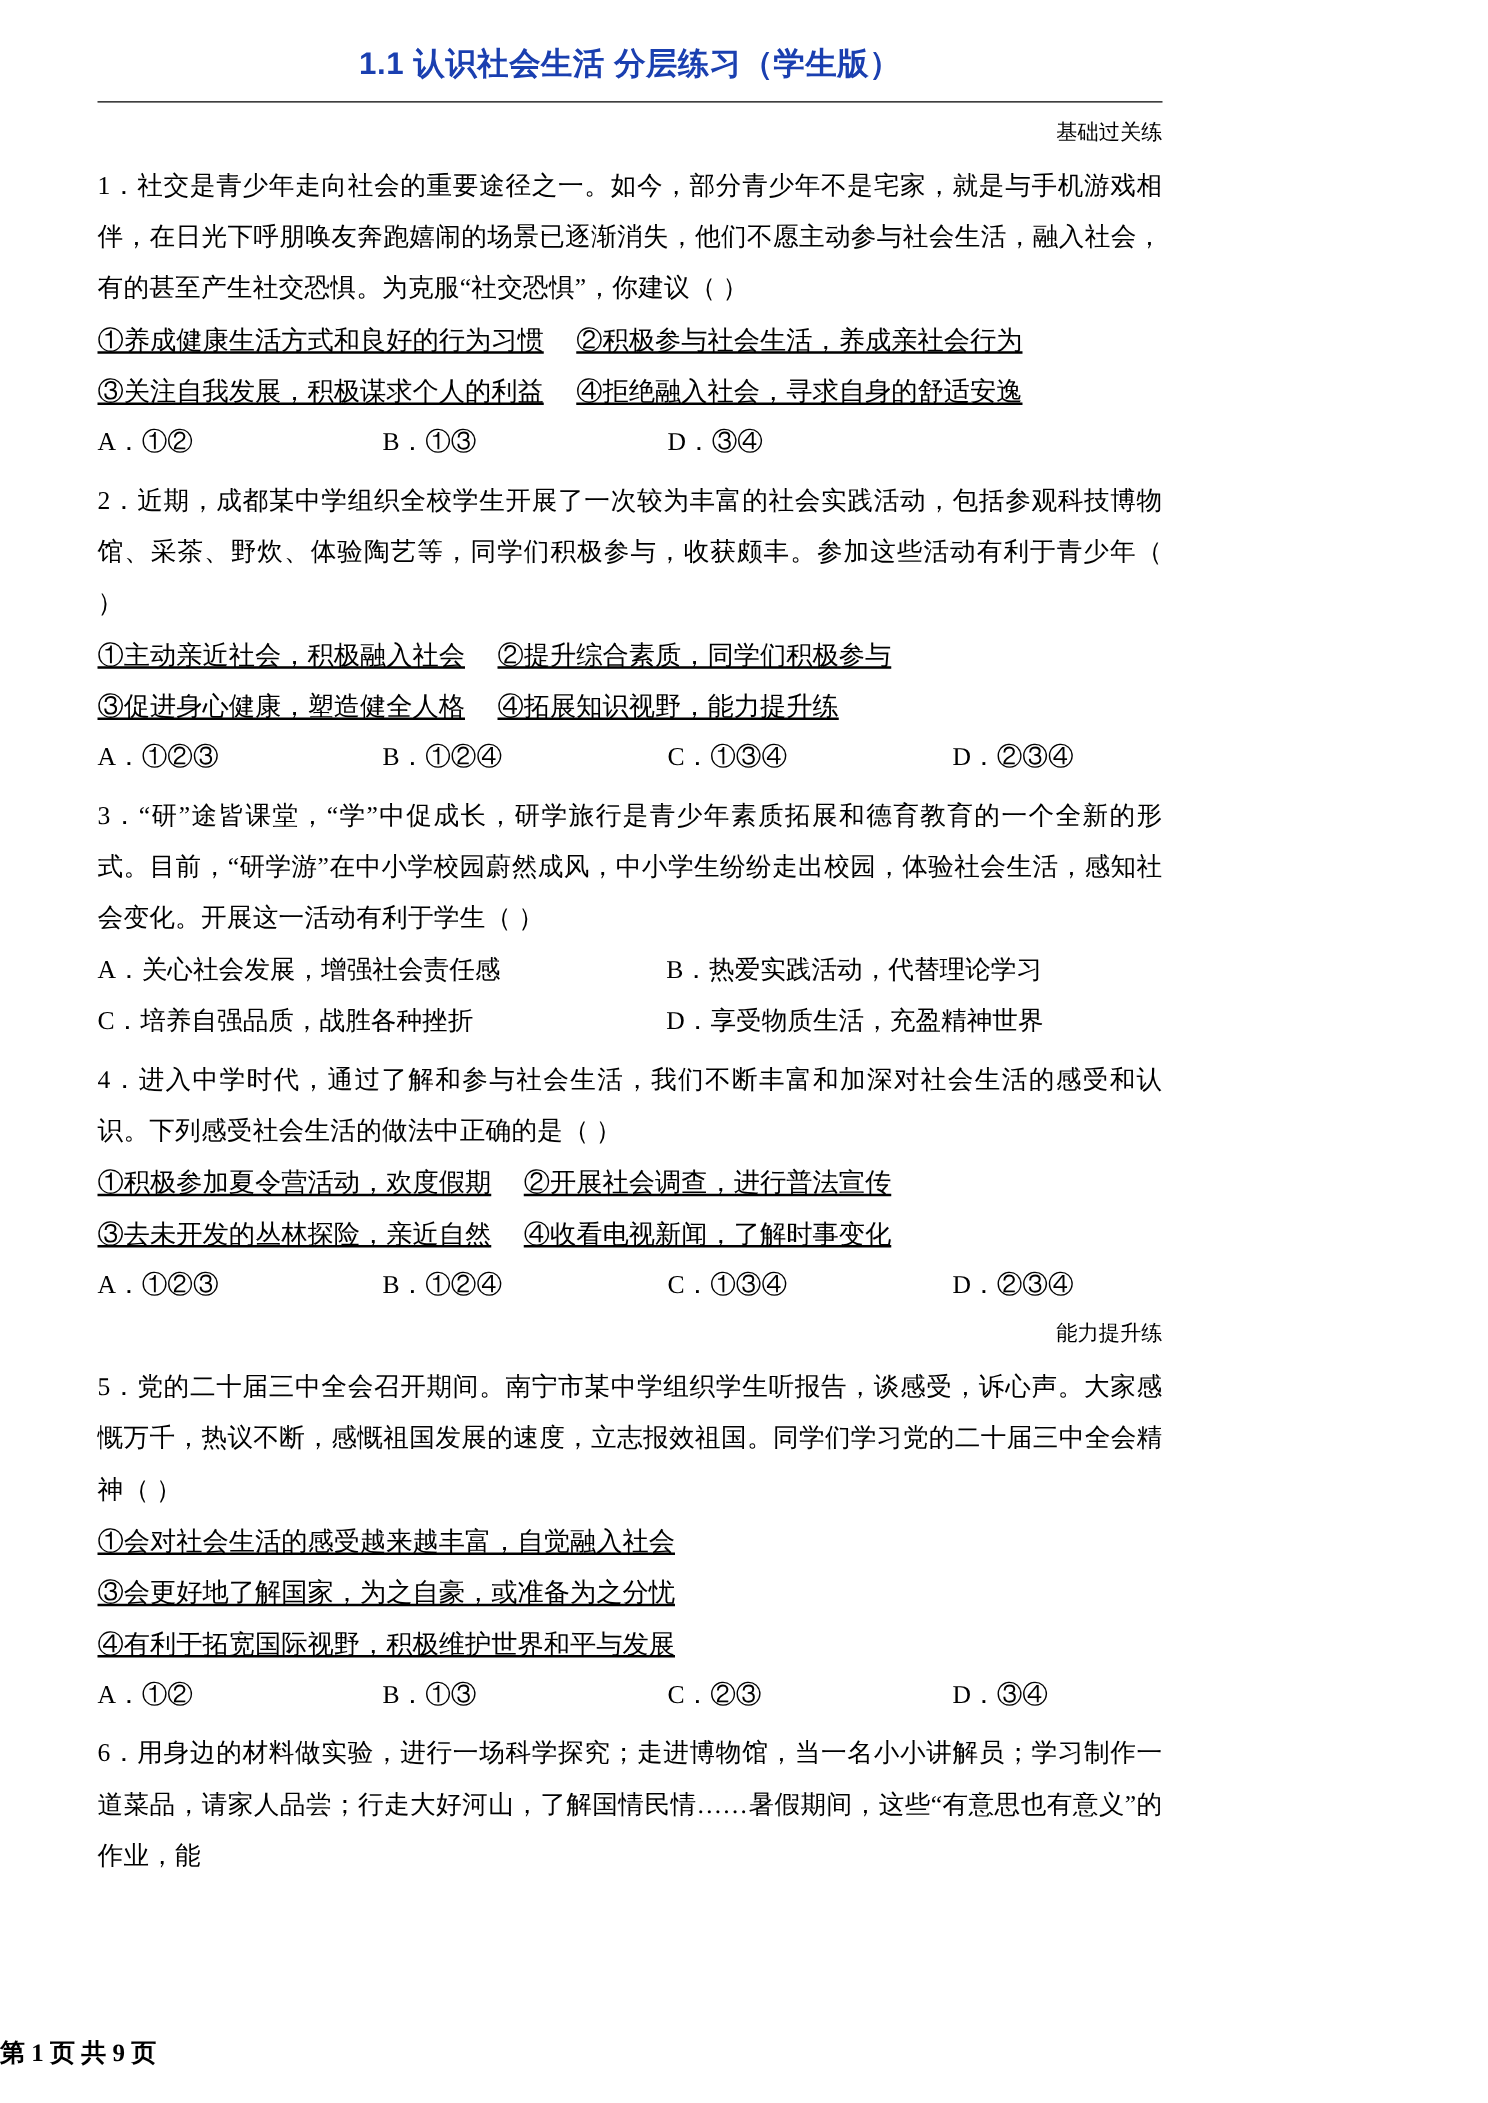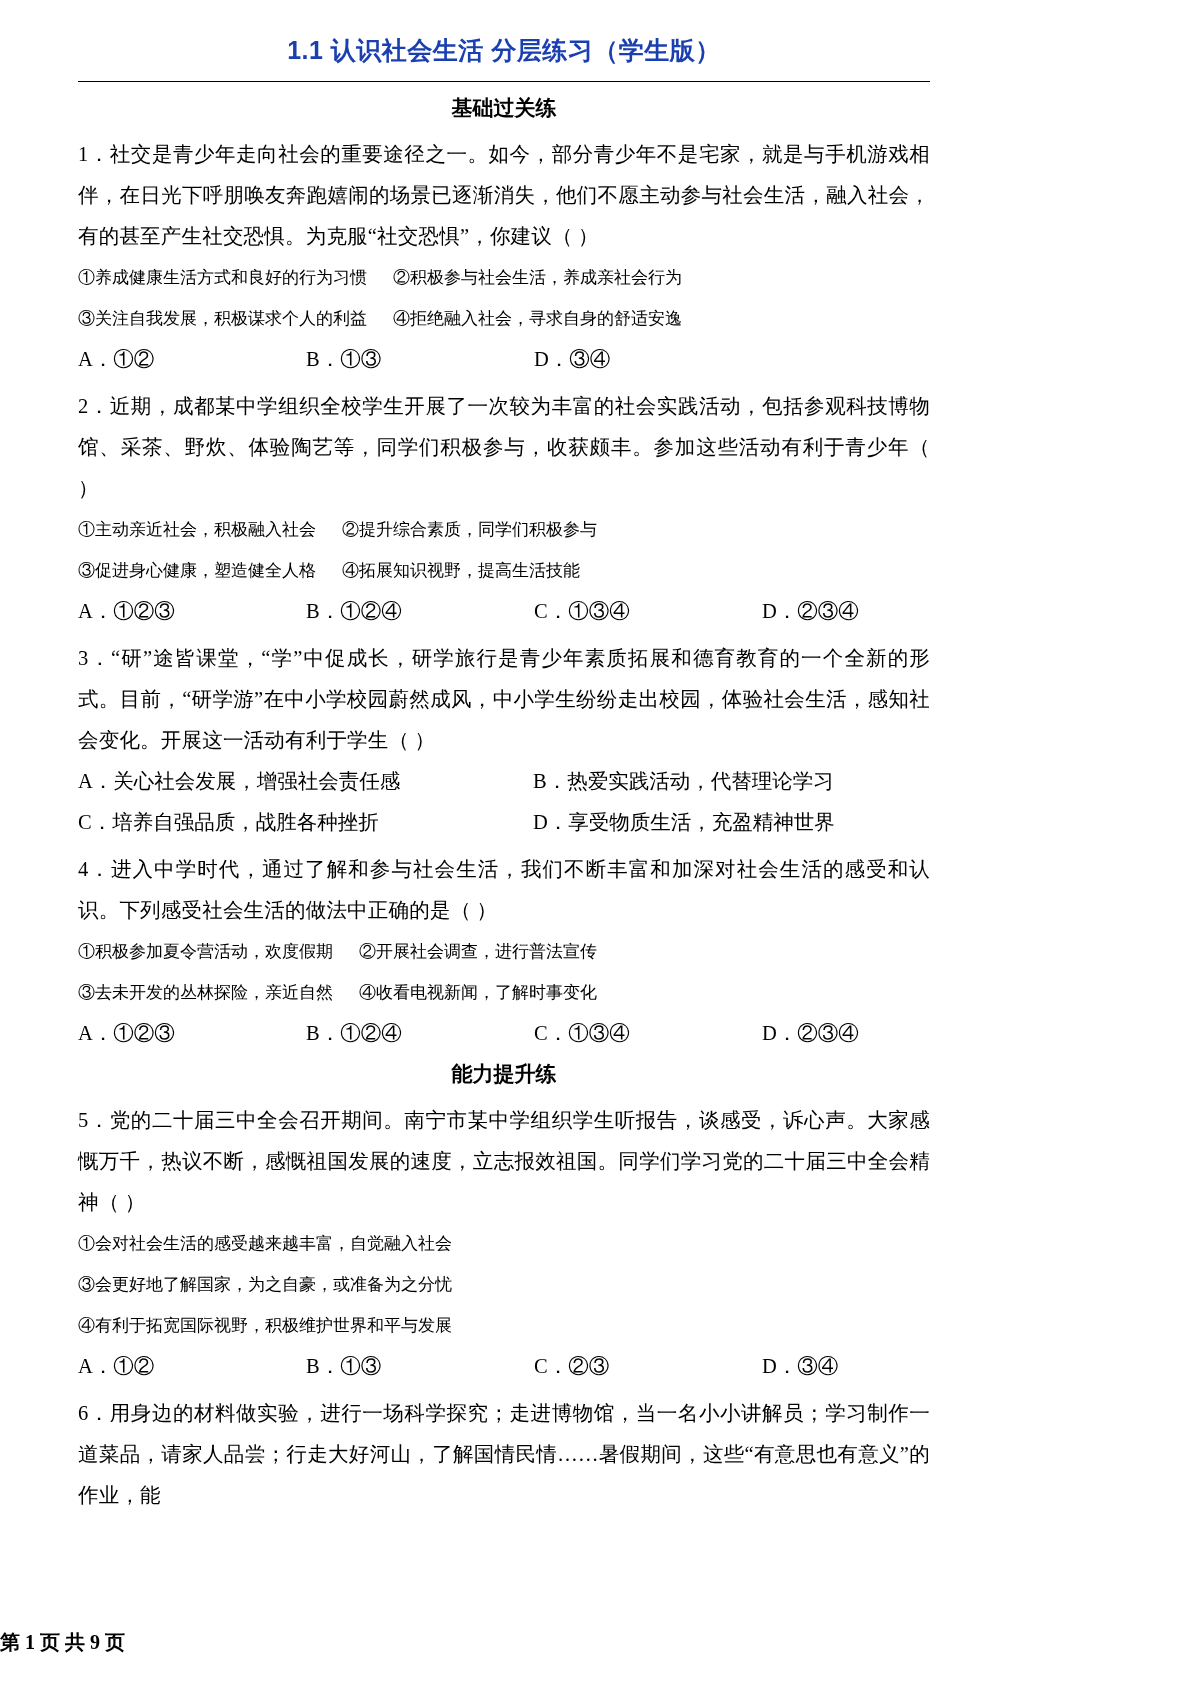--- a/index.html
+++ b/index.html
@@ -29,23 +29,23 @@
     letter-spacing: 0.5px;
     margin: 12px 0 14px 0;
     font-family: "Liberation Sans", "DejaVu Sans", sans-serif;
   }
   .rule {
     border: none;
     border-top: 1px solid #000;
     margin: 0 0 12px 0;
   }
   .section-head {
-    text-align: center;
-    font-weight: bold;
-    font-size: 21px;
+    text-align: right;
+    font-weight: normal;
+    font-size: 17px;
     margin: 6px 0 12px 0;
     font-family: "Liberation Sans", "DejaVu Sans", sans-serif;
   }
   .q {
     margin: 0 0 6px 0;
   }
   .line {
     font-size: 20.5px;
     line-height: 41px;
     text-align: justify;
@@ -62,22 +62,23 @@
   }
   .opt-w {
     width: 228px;
     flex: 0 0 228px;
   }
   .opt-half {
     width: 455px;
     flex: 0 0 455px;
   }
   .subopt {
-    font-size: 17px;
+    font-size: 21px;
     line-height: 41px;
+    text-decoration: underline;
   }
   .subopt .gap {
     display: inline-block;
     width: 26px;
   }
   .footer {
     position: absolute;
     left: 0;
     right: 16px;
     bottom: 26px;
@@ -113,21 +114,21 @@
       <span class="opt-w">D．③④</span>
     </div>
   </div>
 
   <div class="q">
     <div class="line">2．近期，成都某中学组织全校学生开展了一次较为丰富的社会实践活动，包括参观科技博物馆、采茶、野炊、体验陶艺等，同学们积极参与，收获颇丰。参加这些活动有利于青少年（    ）</div>
     <div class="subopt">
       <span>①主动亲近社会，积极融入社会</span><span class="gap"></span><span>②提升综合素质，同学们积极参与</span>
     </div>
     <div class="subopt">
-      <span>③促进身心健康，塑造健全人格</span><span class="gap"></span><span>④拓展知识视野，提高生活技能</span>
+      <span>③促进身心健康，塑造健全人格</span><span class="gap"></span><span>④拓展知识视野，能力提升练</span>
     </div>
     <div class="opts">
       <span class="opt-w">A．①②③</span>
       <span class="opt-w">B．①②④</span>
       <span class="opt-w">C．①③④</span>
       <span class="opt-w">D．②③④</span>
     </div>
   </div>
 
   <div class="q">

